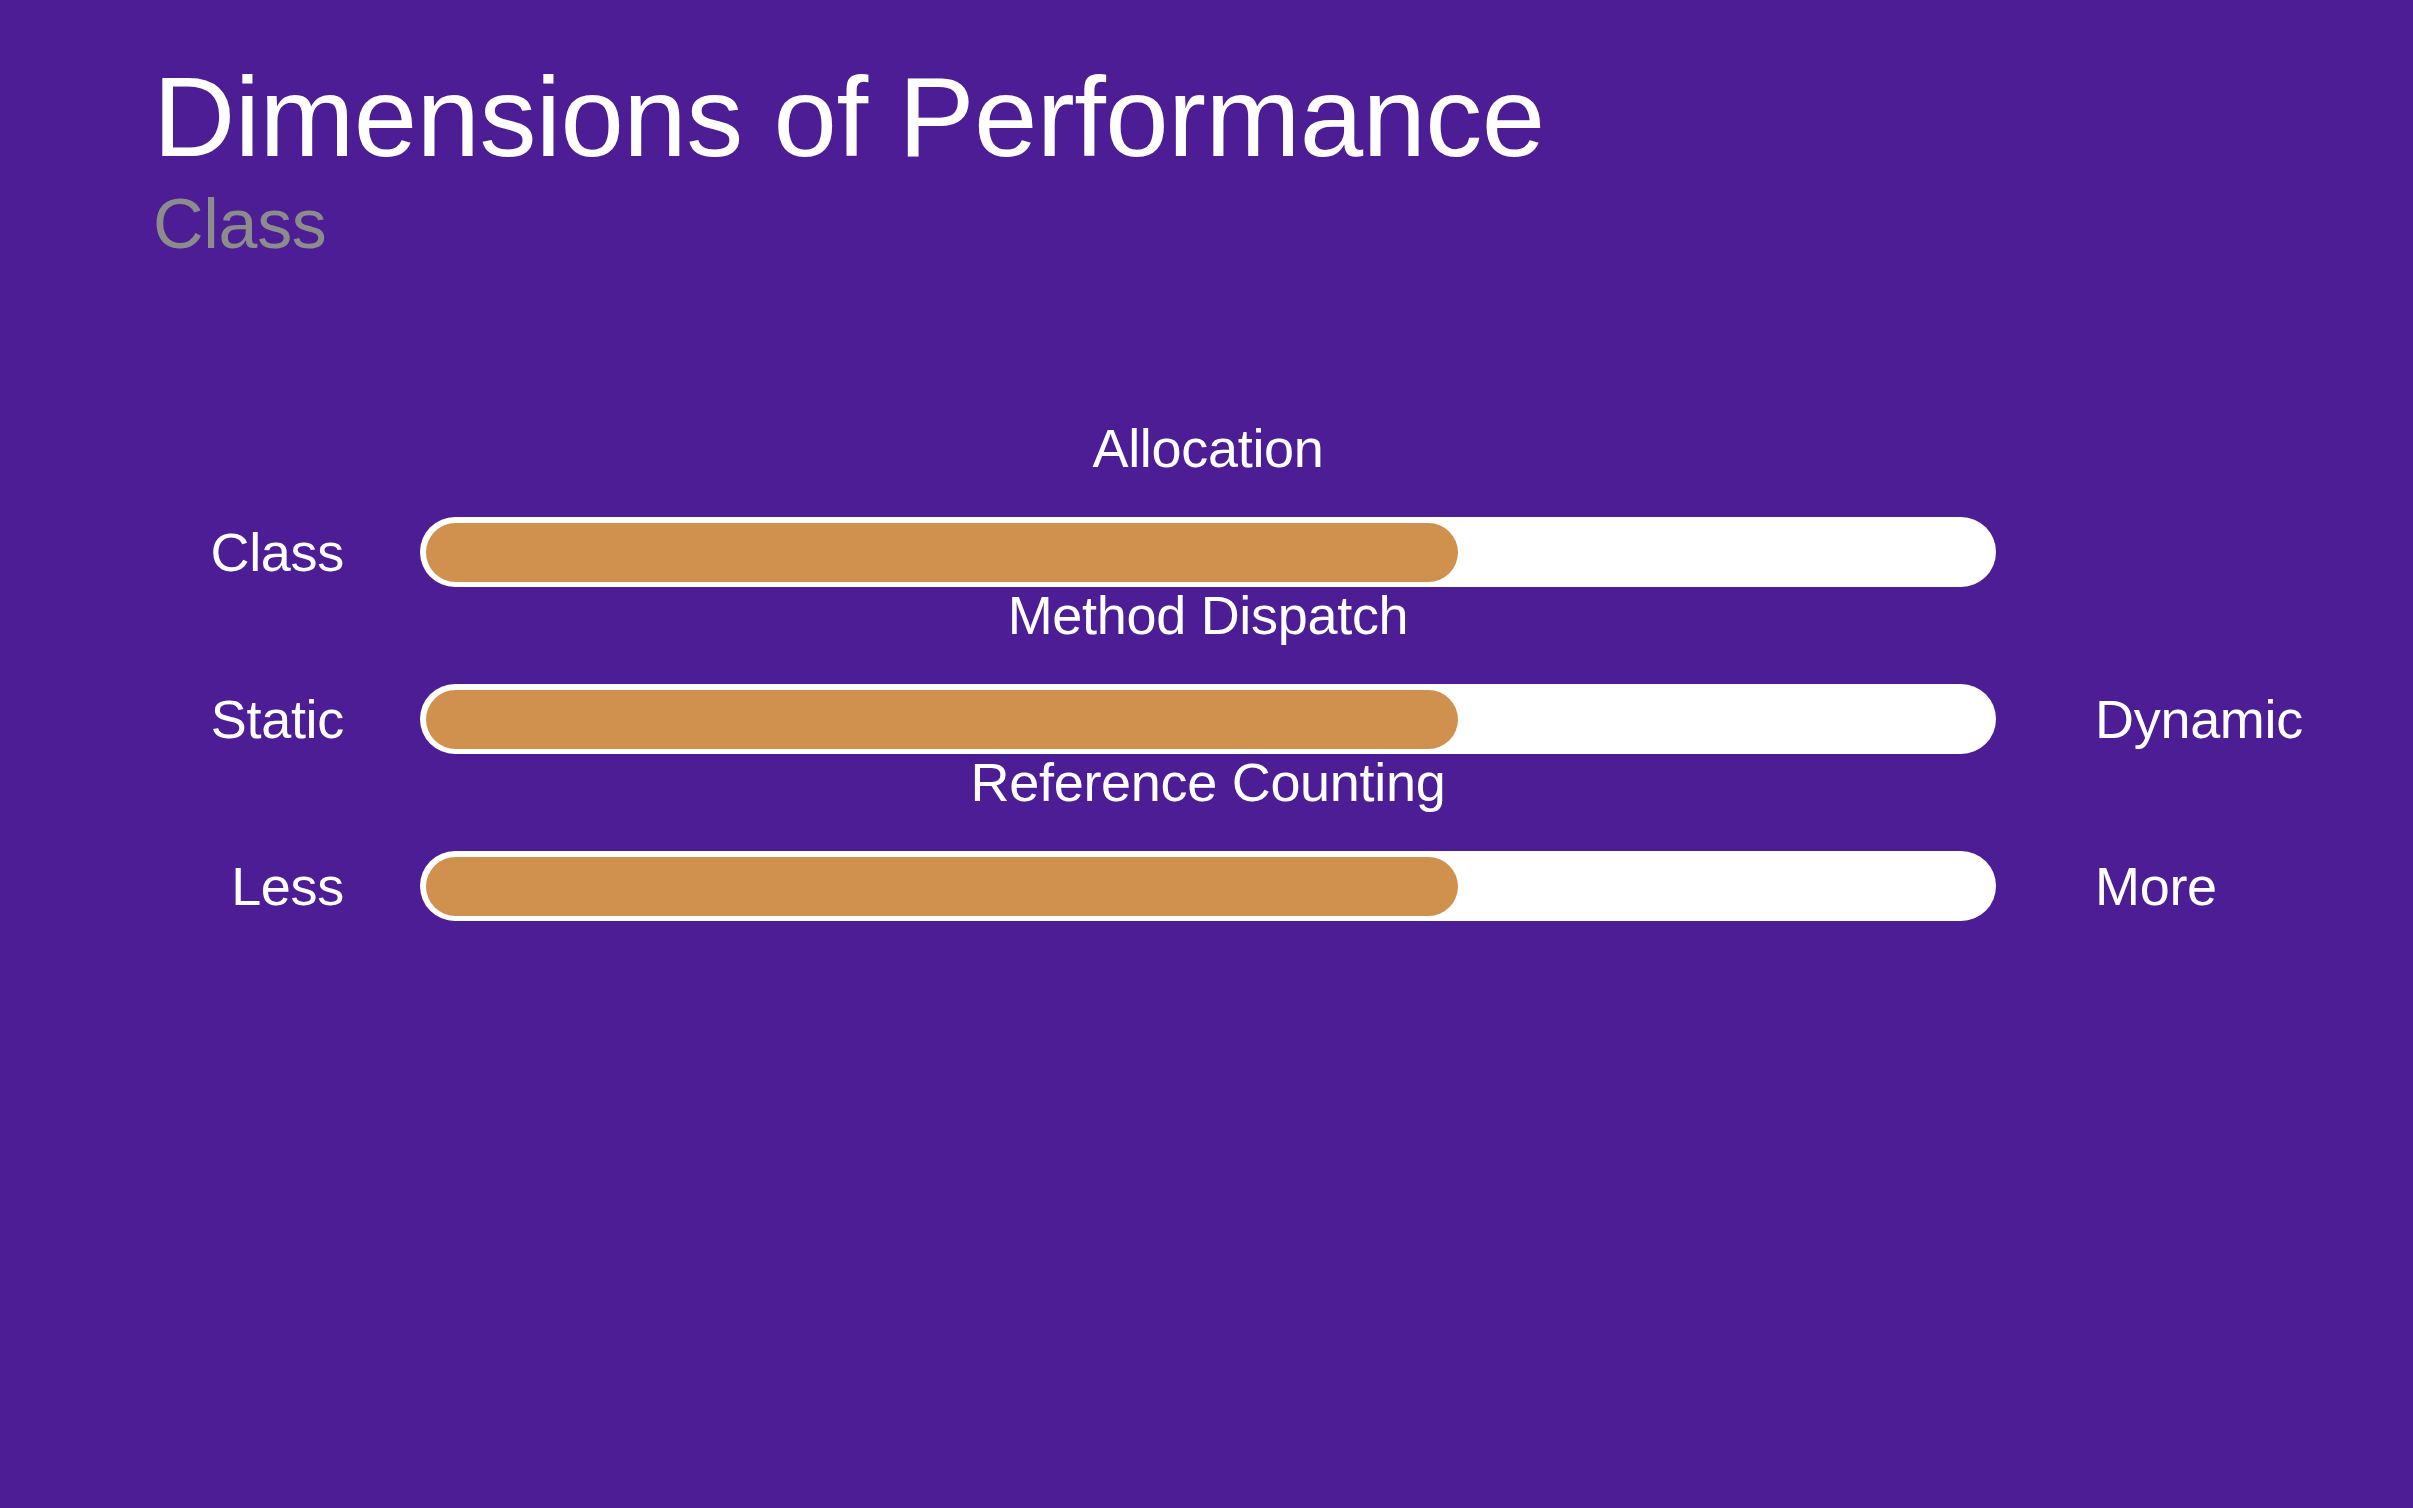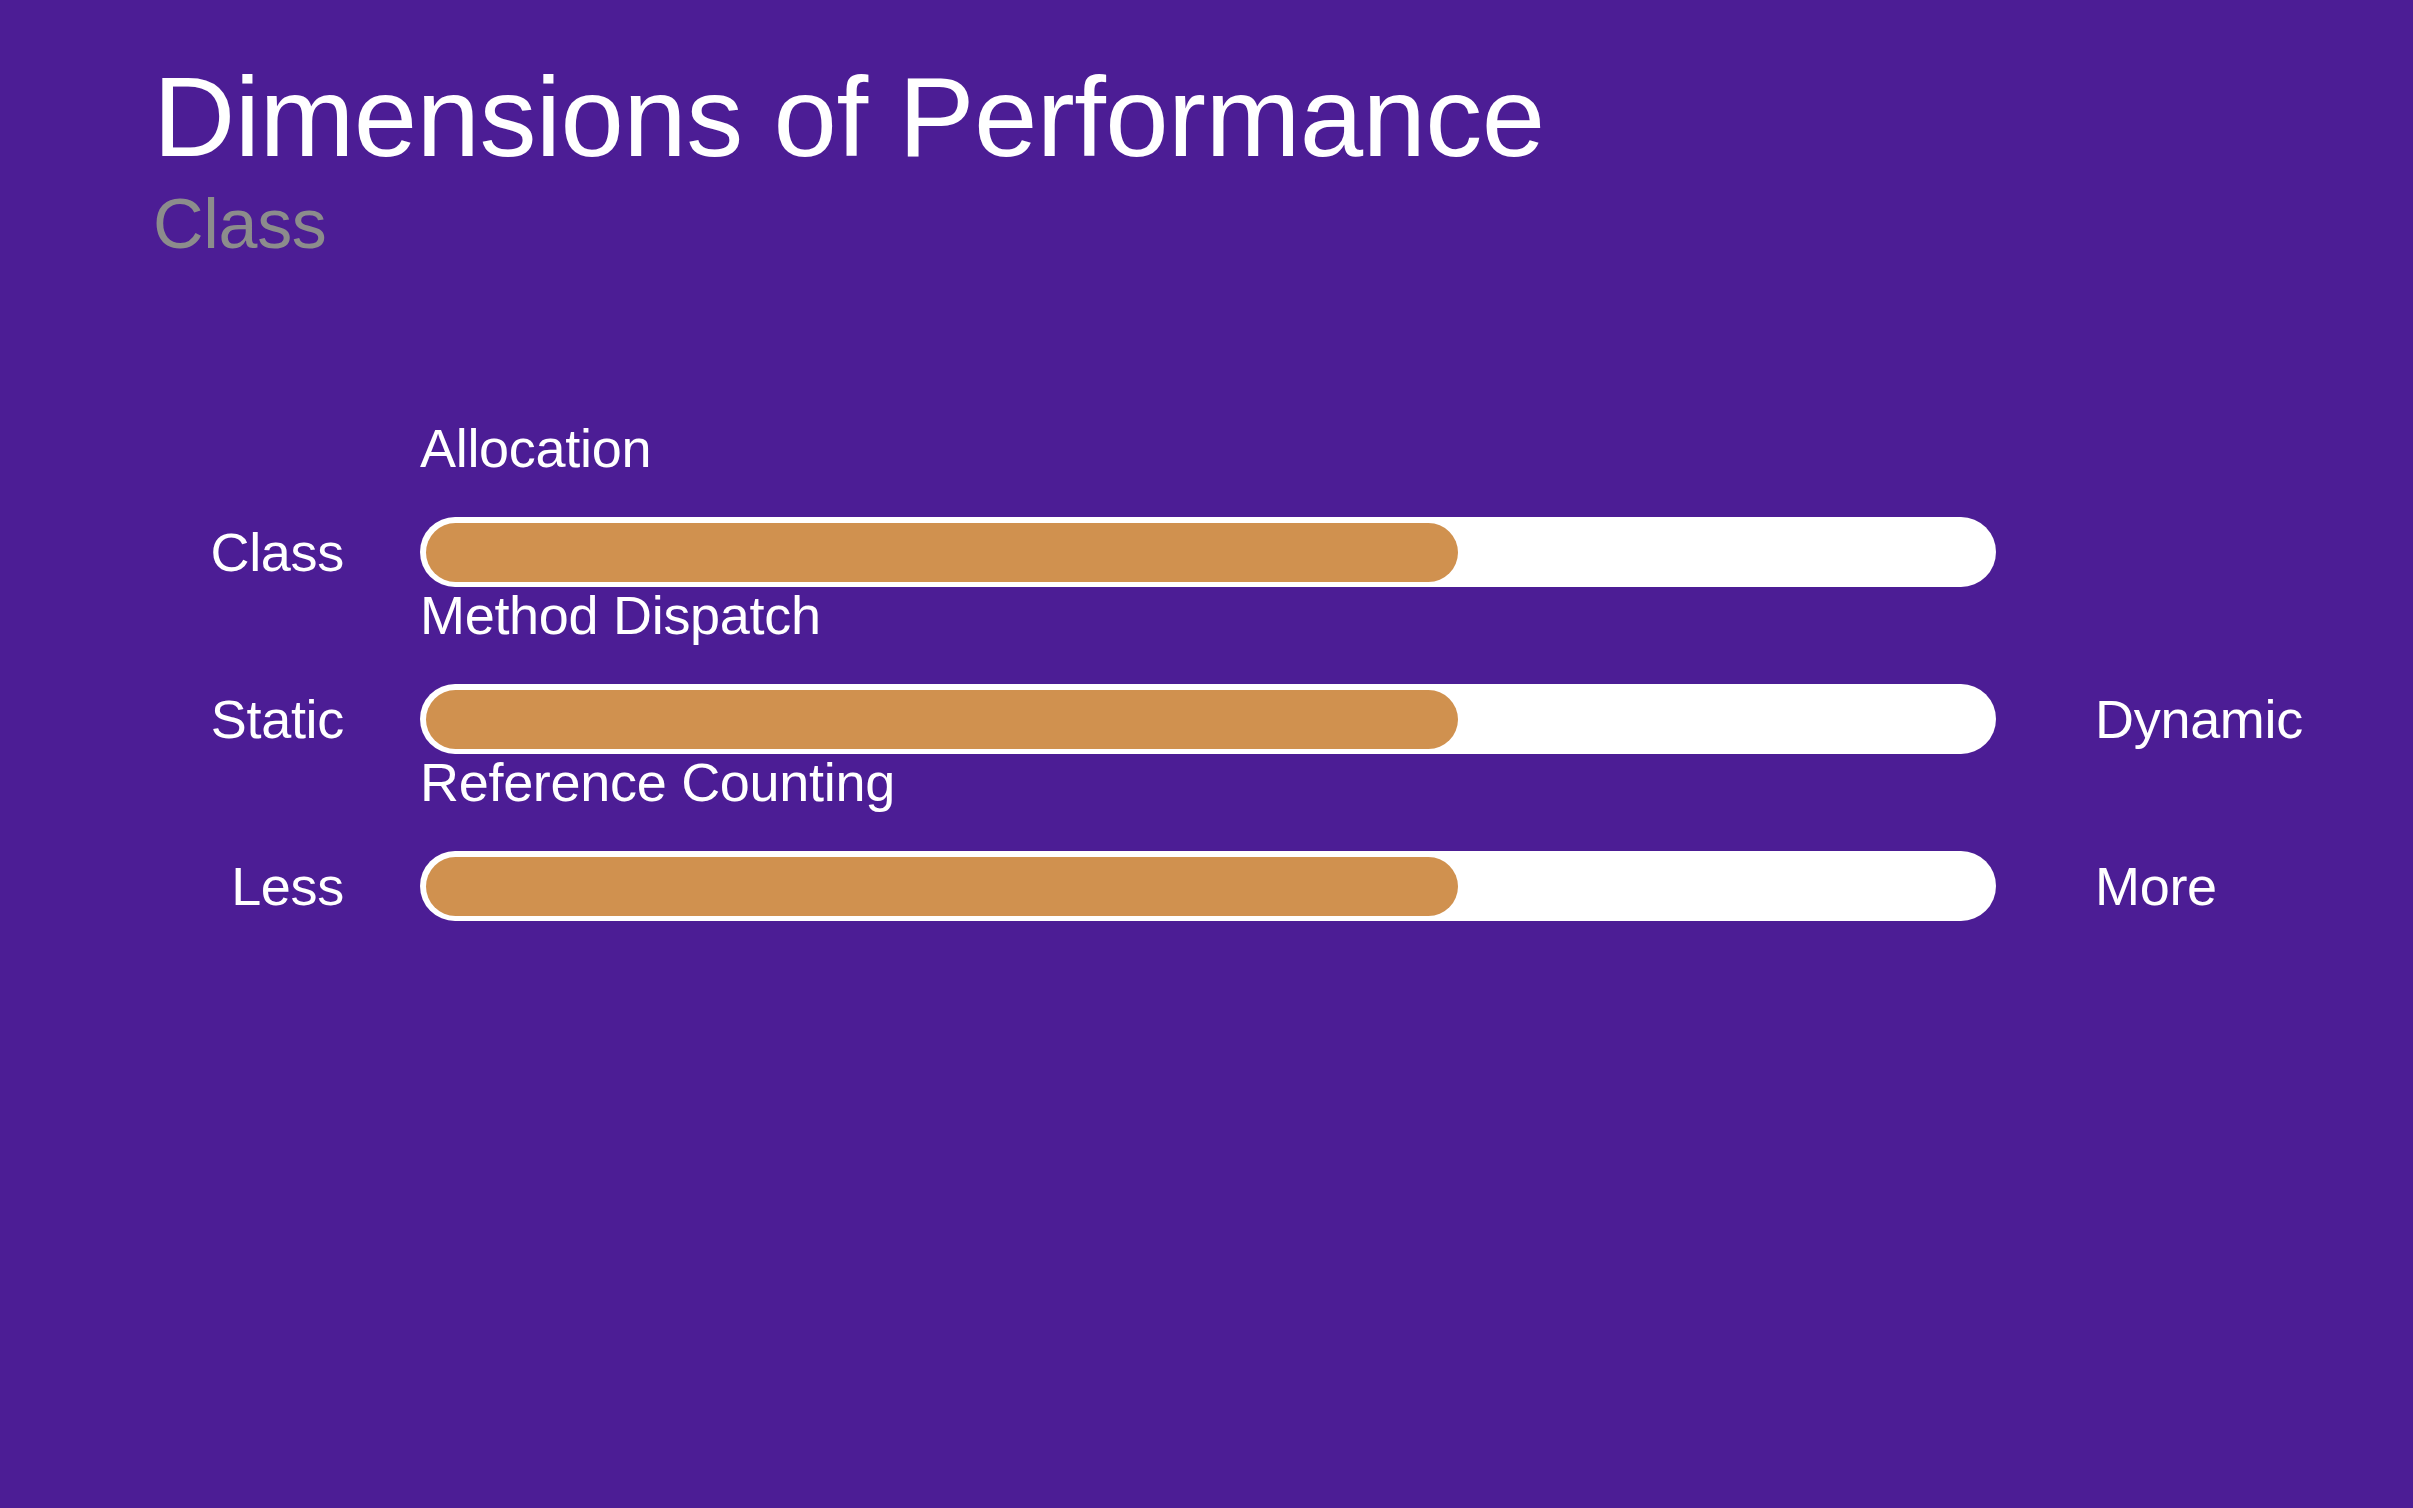--- a/index.html
+++ b/index.html
@@ -52,21 +52,21 @@
   .slider-row {
     position: relative;
     width: 2413px;
     height: 167px;
   }
   .dimension-title {
     position: absolute;
     left: 420px;
     width: 1576px;
     top: 0px;
-    text-align: left;
+    text-align: center;
     font-size: 54px;
     line-height: 1.0;
     font-weight: 300;
     color: #ffffff;
     letter-spacing: -0.3px;
     white-space: nowrap;
   }
   .track-wrap {
     position: absolute;
     left: 420px;

